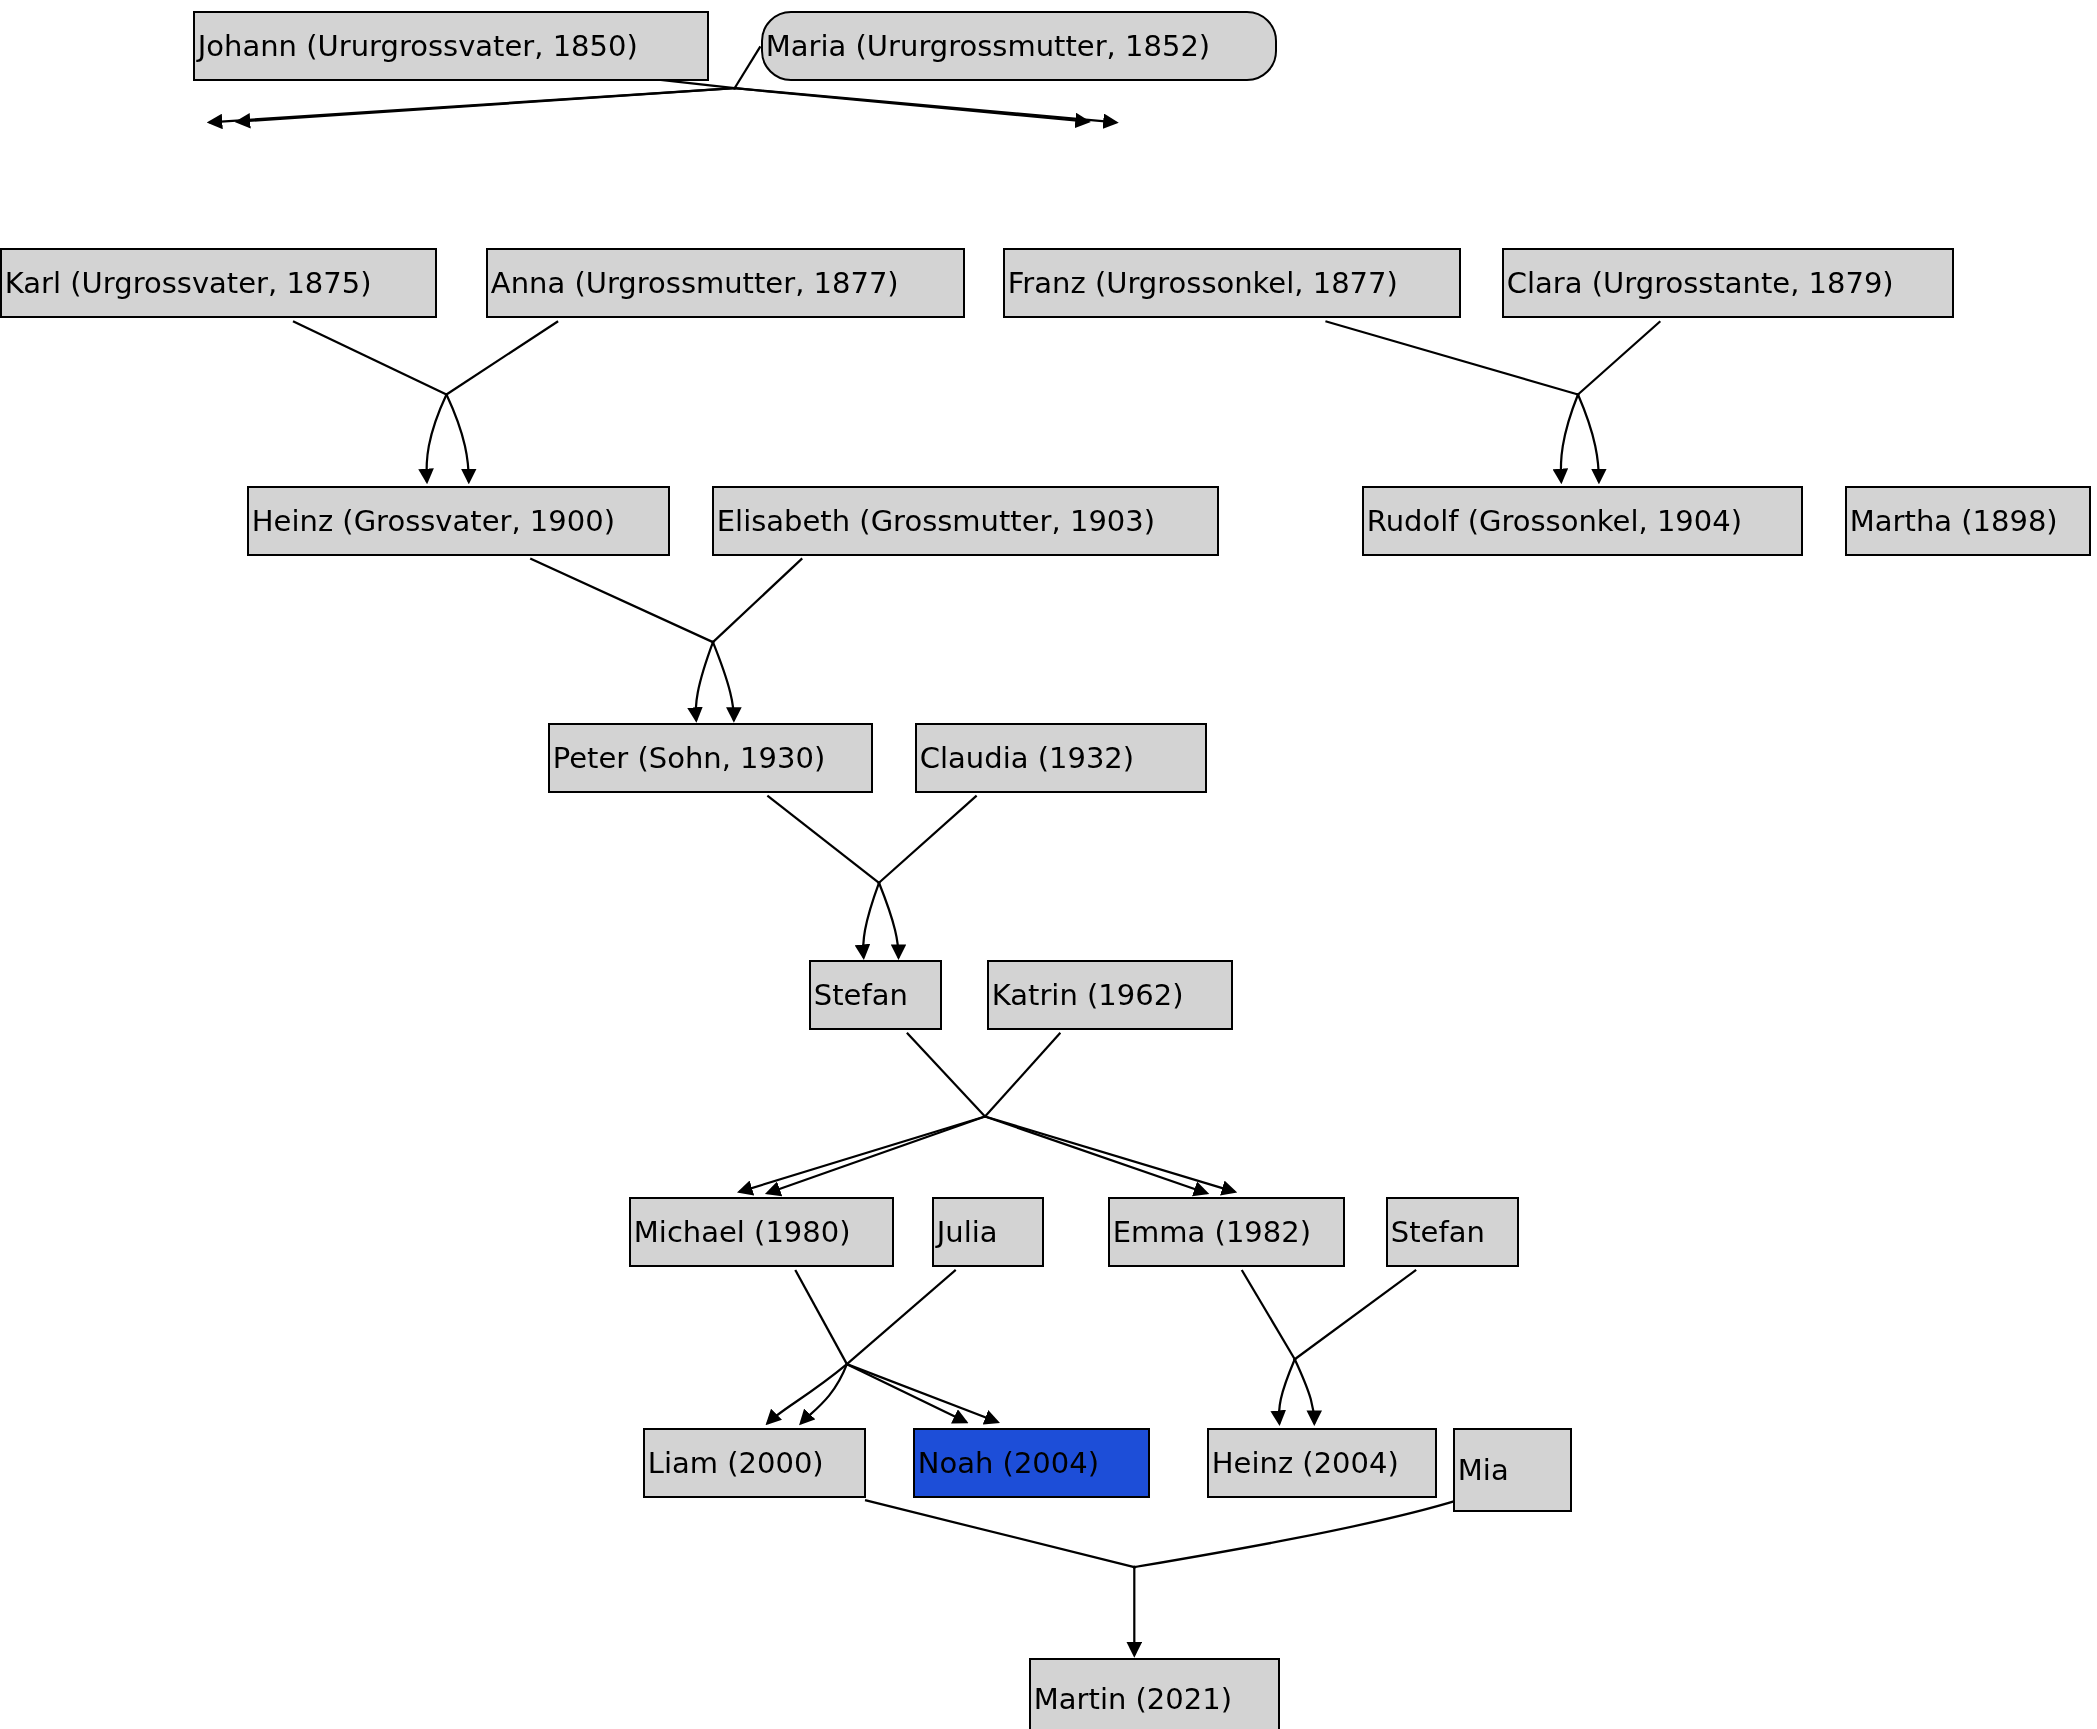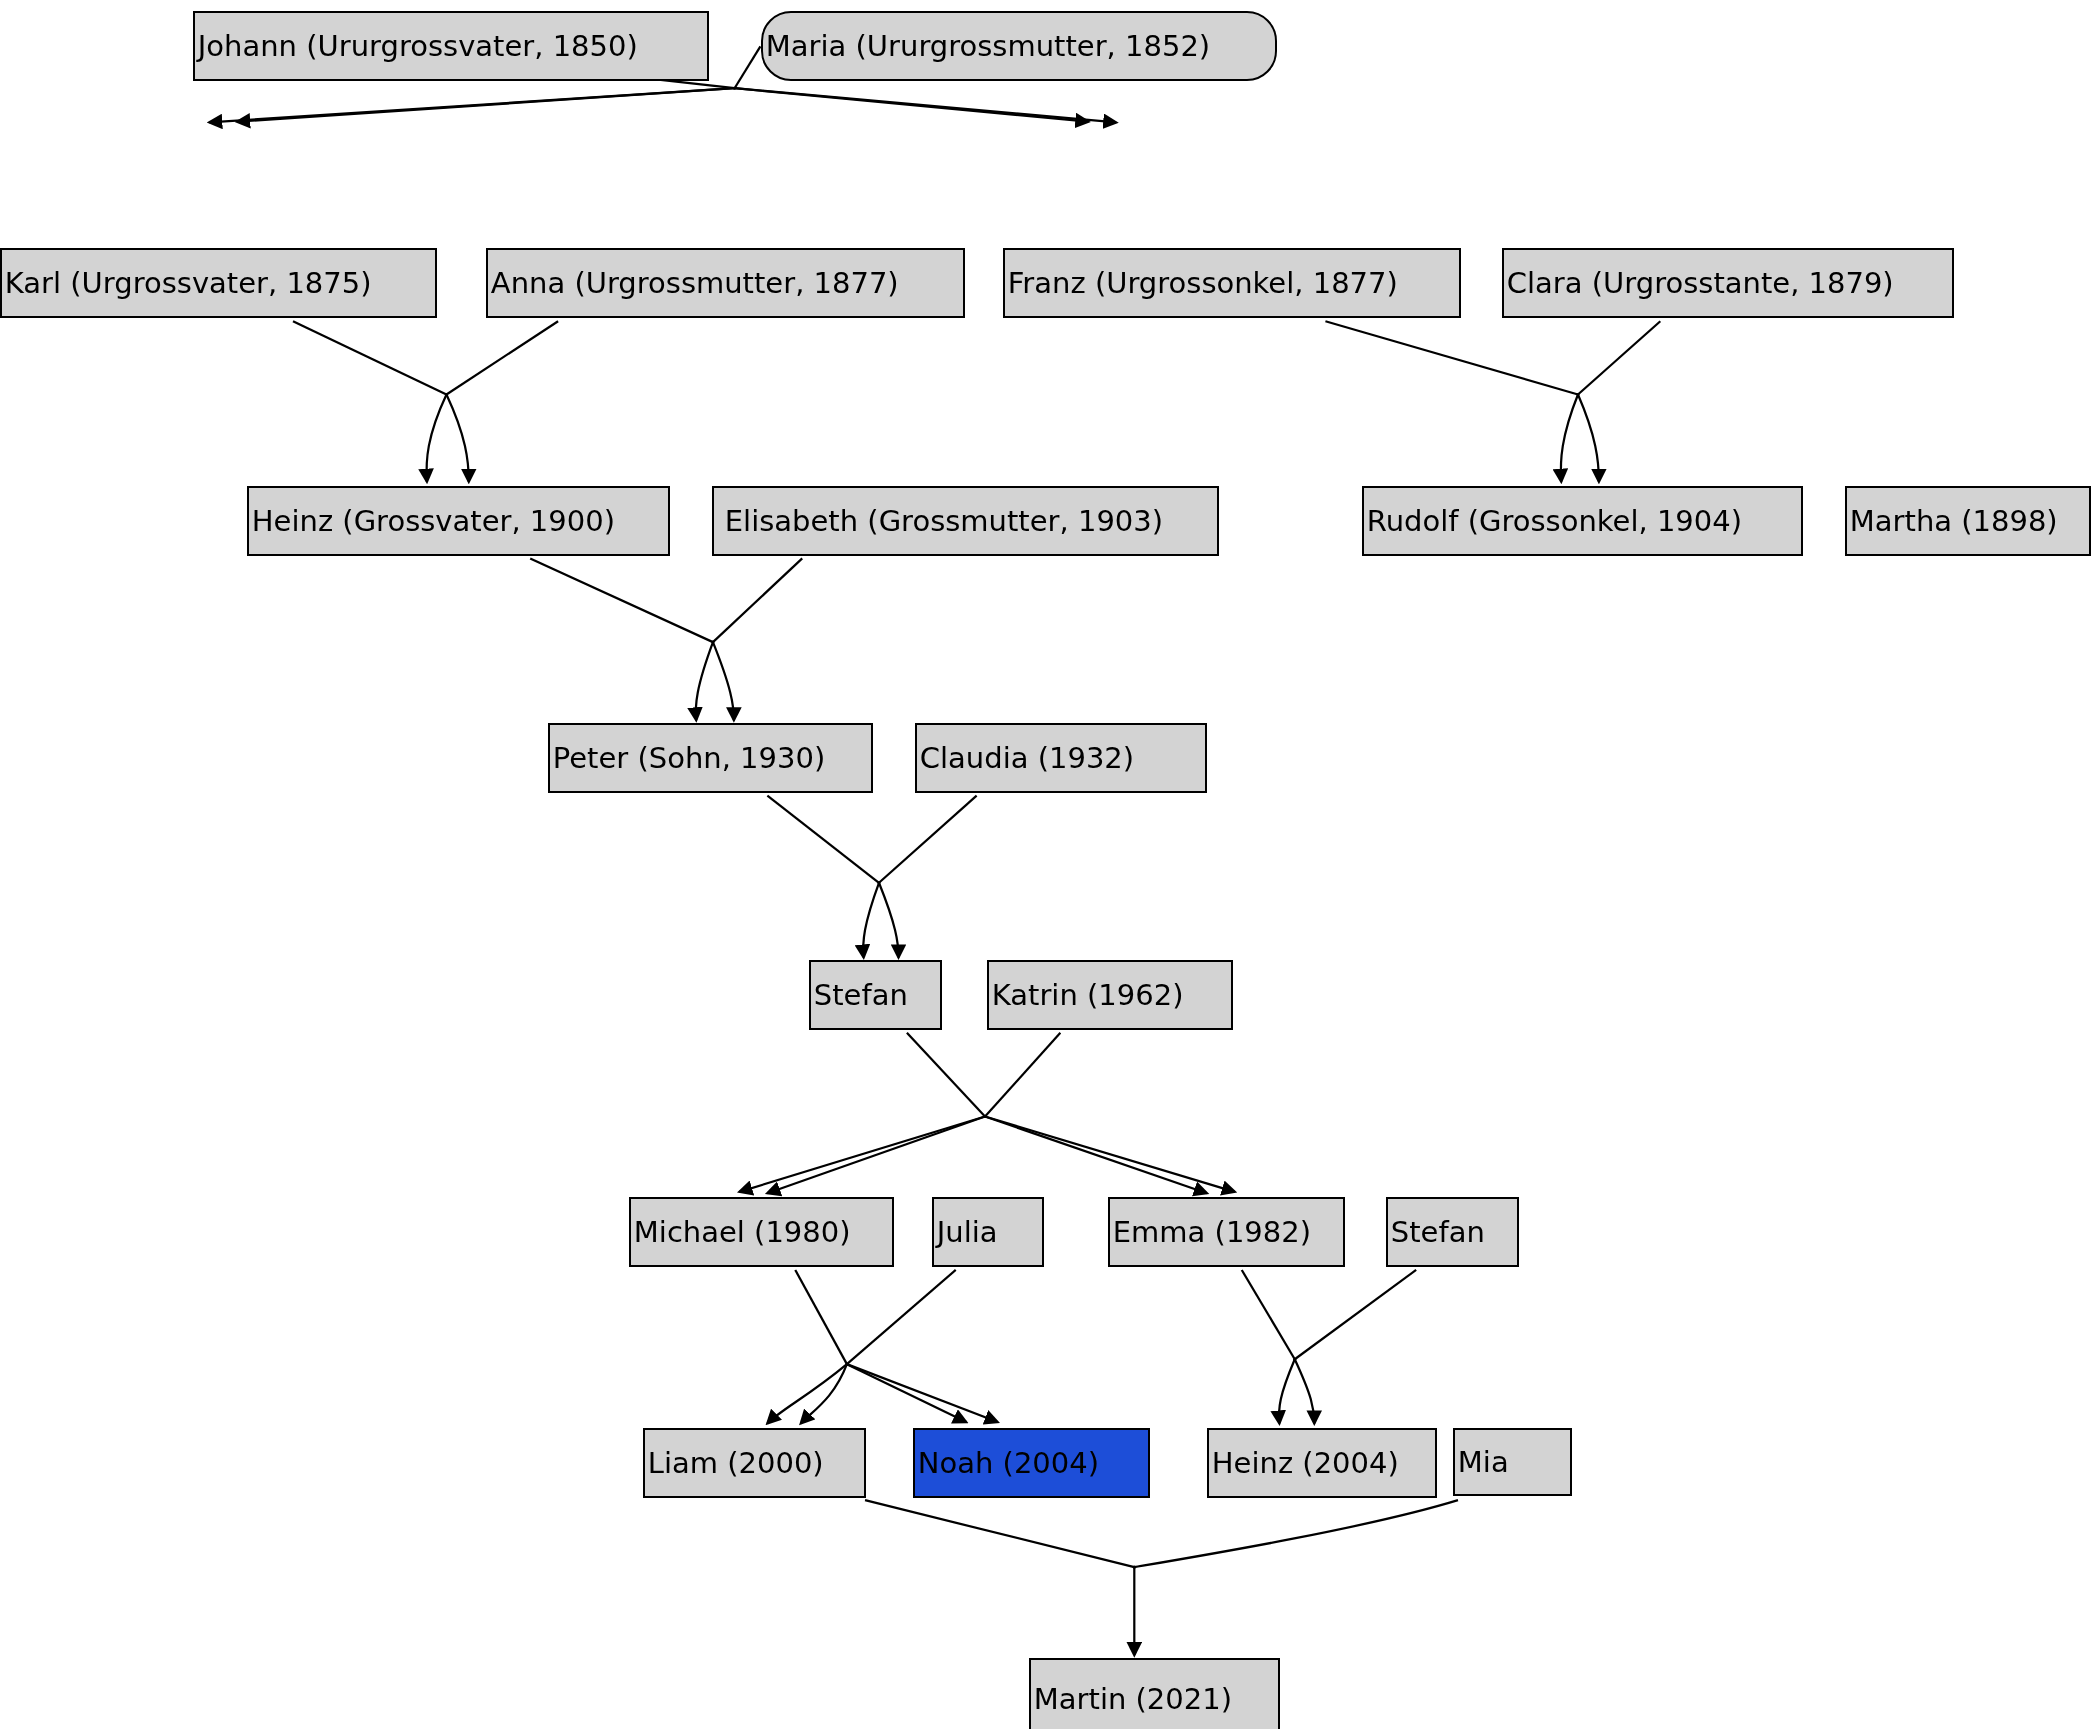--- a/index.html
+++ b/index.html
@@ -127,21 +127,21 @@
       </div>
       <div class="node" style="left: 1003px; top: 248px; width: 458px; height: 70px; background: rgb(211, 211, 211); border-color: rgb(0, 0, 0); color: rgb(0, 0, 0);">
         <span class="node-label">Franz (Urgrossonkel, 1877)</span>
       </div>
       <div class="node" style="left: 1502px; top: 248px; width: 452px; height: 70px; background: rgb(211, 211, 211); border-color: rgb(0, 0, 0); color: rgb(0, 0, 0);">
         <span class="node-label">Clara (Urgrosstante, 1879)</span>
       </div>
       <div class="node" style="left: 247px; top: 486px; width: 423px; height: 70px; background: rgb(211, 211, 211); border-color: rgb(0, 0, 0); color: rgb(0, 0, 0);">
         <span class="node-label">Heinz (Grossvater, 1900)</span>
       </div>
-      <div class="node" style="left: 712px; top: 486px; width: 507px; height: 70px; background: rgb(211, 211, 211); border-color: rgb(0, 0, 0); color: rgb(0, 0, 0); padding-left: 8px;">
+      <div class="node" style="left: 712px; top: 486px; width: 507px; height: 70px; background: rgb(211, 211, 211); border-color: rgb(0, 0, 0); color: rgb(0, 0, 0);">
         <span class="node-label">Elisabeth (Grossmutter, 1903)</span>
       </div>
       <div class="node" style="left: 1362px; top: 486px; width: 441px; height: 70px; background: rgb(211, 211, 211); border-color: rgb(0, 0, 0); color: rgb(0, 0, 0);">
         <span class="node-label">Rudolf (Grossonkel, 1904)</span>
       </div>
       <div class="node" style="left: 1845px; top: 486px; width: 246px; height: 70px; background: rgb(211, 211, 211); border-color: rgb(0, 0, 0); color: rgb(0, 0, 0);">
         <span class="node-label">Martha (1898)</span>
       </div>
       <div class="node" style="left: 548px; top: 723px; width: 325px; height: 70px; background: rgb(211, 211, 211); border-color: rgb(0, 0, 0); color: rgb(0, 0, 0);">
         <span class="node-label">Peter (Sohn, 1930)</span>
@@ -169,21 +169,21 @@
       </div>
       <div class="node" style="left: 643px; top: 1428px; width: 223px; height: 70px; background: rgb(211, 211, 211); border-color: rgb(0, 0, 0); color: rgb(0, 0, 0);">
         <span class="node-label">Liam (2000)</span>
       </div>
       <div class="node" style="left: 913px; top: 1428px; width: 237px; height: 70px; background: #1d4ed8; border-color: rgb(0, 0, 0); color: rgb(0, 0, 0);">
         <span class="node-label">Noah (2004)</span>
       </div>
       <div class="node" style="left: 1182px; top: 1428px; width: 230px; height: 70px; background: rgb(211, 211, 211); border-color: rgb(0, 0, 0); color: rgb(0, 0, 0); margin-left: 25px;">
         <span class="node-label">Heinz (2004)</span>
       </div>
-      <div class="node" style="left: 1453px; top: 1428px; width: 119px; height: 68px; background: rgb(211, 211, 211); border-color: rgb(0, 0, 0); color: rgb(0, 0, 0);">
+      <div class="node" style="left: 1453px; top: 1428px; width: 119px; height: 84px; background: rgb(211, 211, 211); border-color: rgb(0, 0, 0); color: rgb(0, 0, 0);">
         <span class="node-label">Mia</span>
       </div>
       <div class="node" style="left: 1009px; top: 1658px; width: 251px; height: 82px; background: rgb(211, 211, 211); border-color: rgb(0, 0, 0); color: rgb(0, 0, 0); margin-left: 20px;">
         <span class="node-label">Martin (2021)</span>
       </div>
     </div>
 
 </div>
 
 

